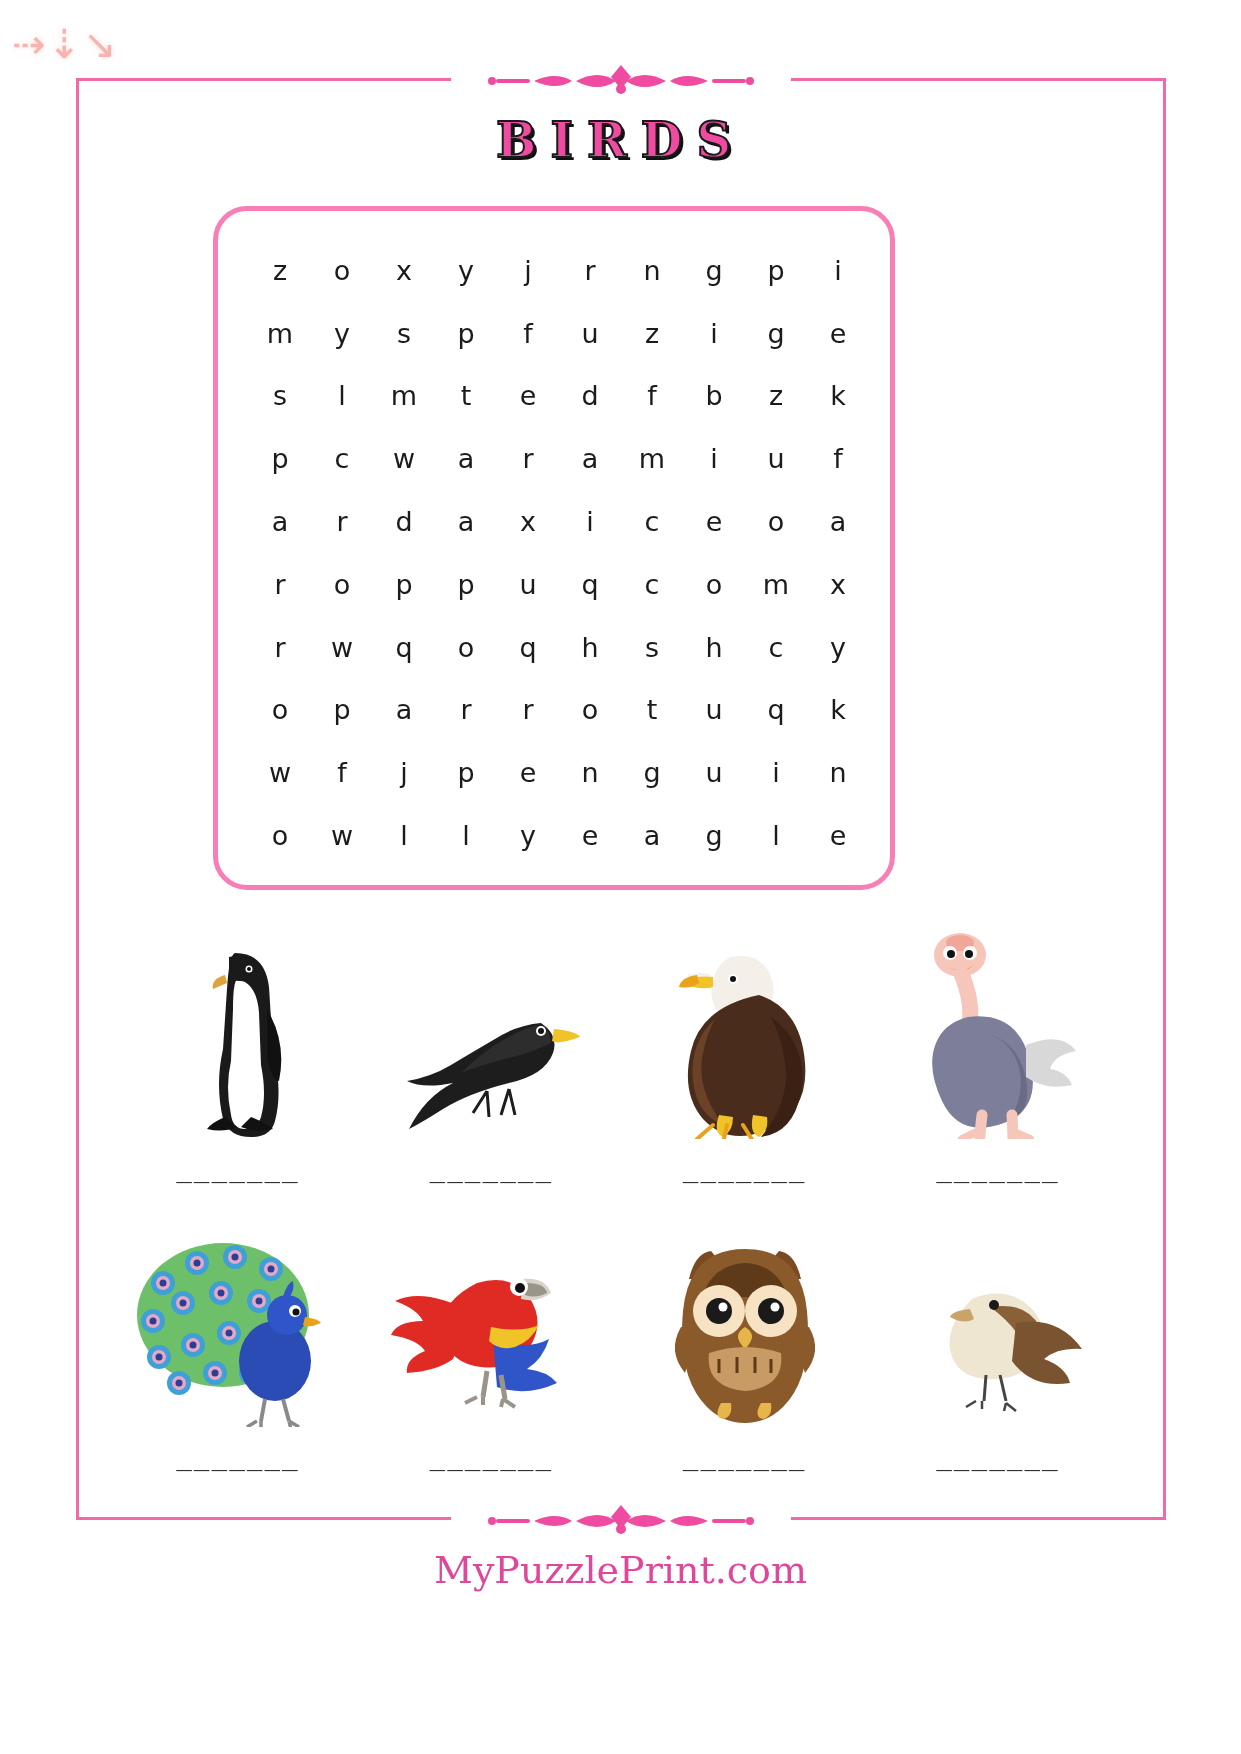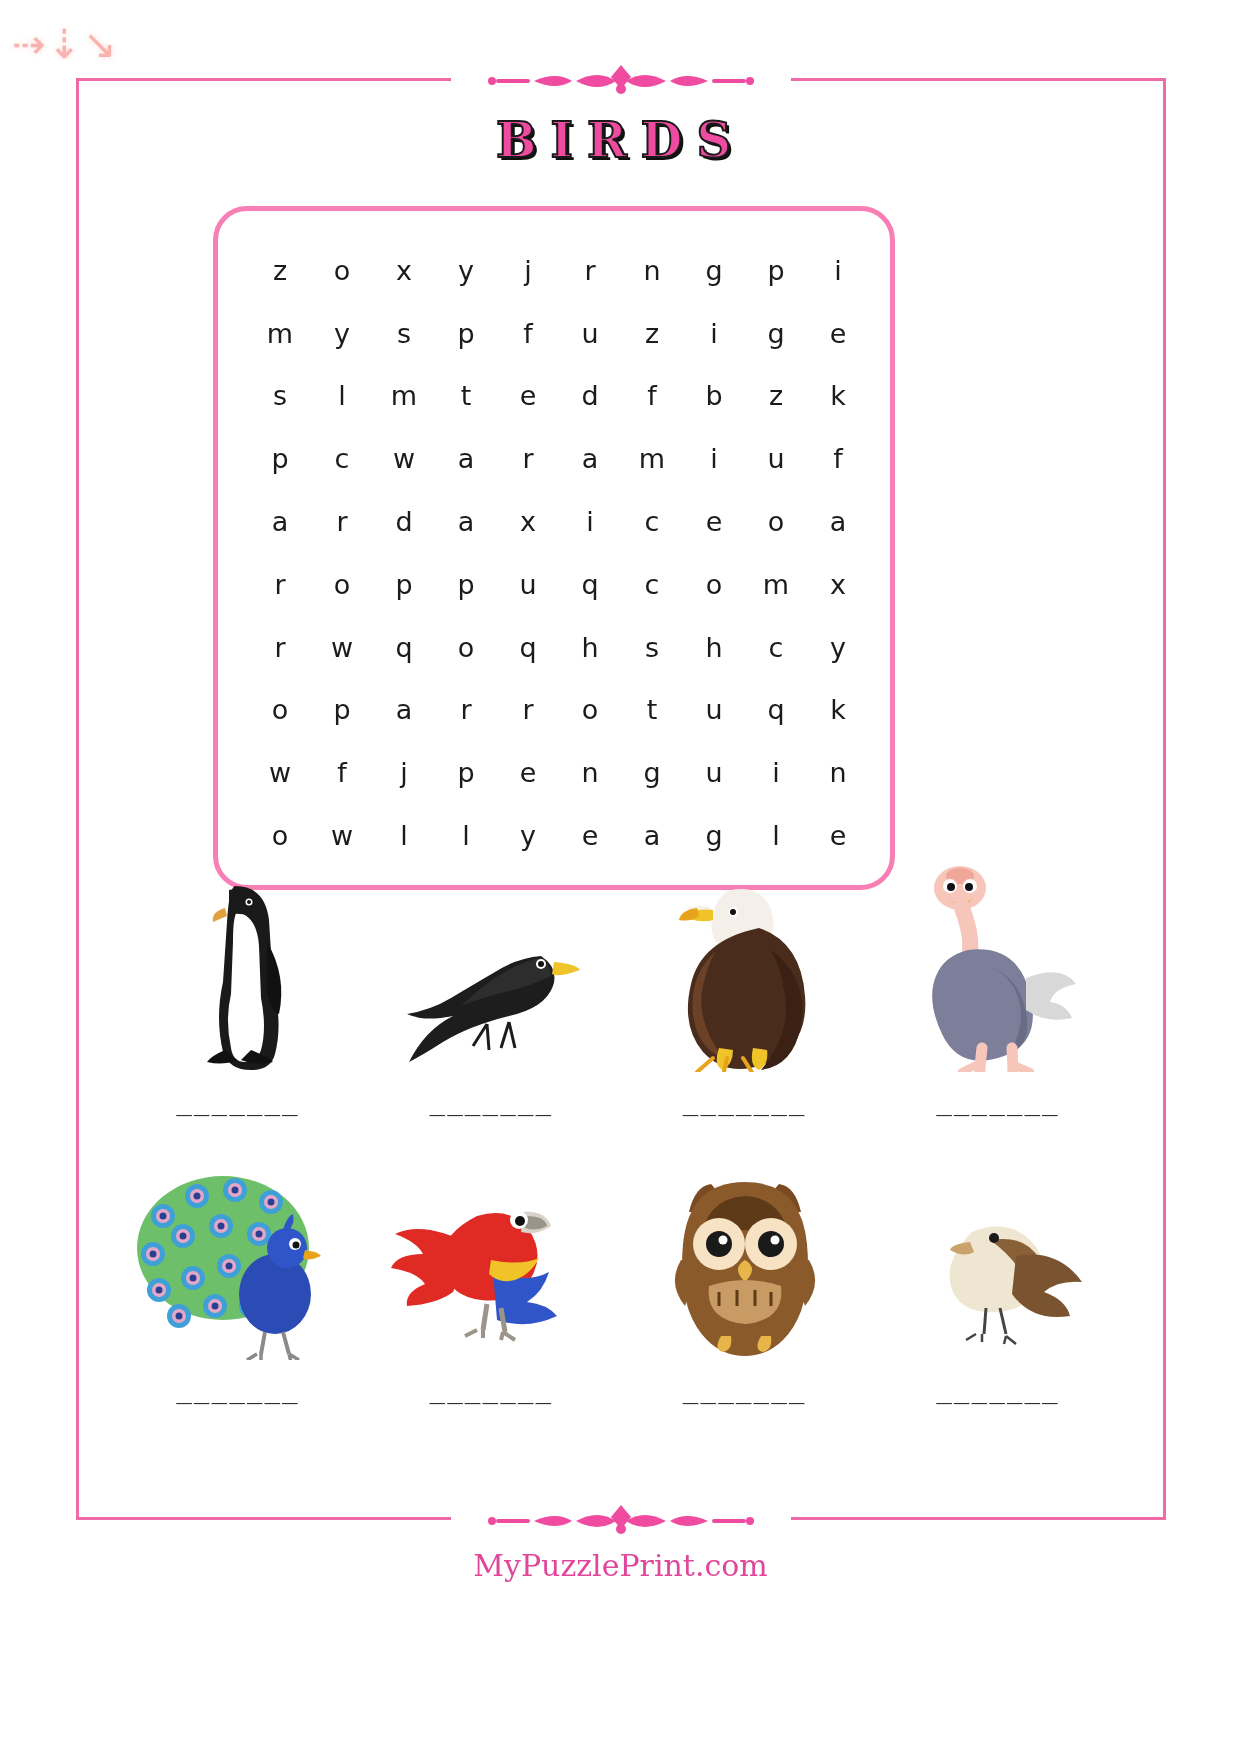--- a/index.html
+++ b/index.html
@@ -73,21 +73,21 @@
   }
   .cell{
     display:flex;align-items:center;justify-content:center;
     font-family:"DejaVu Sans", sans-serif;
     font-size:27px;
     color:#1b1b1b;
   }
 
   .pics{
     position:absolute;
-    left:118px;top:866px;
+    left:118px;top:933px;
     width:1000px;
   }
   .pic-row{
     display:flex;
     justify-content:space-between;
     align-items:flex-end;
     height:250px;
   }
   .pic-cell{
     width:240px;
@@ -107,21 +107,21 @@
     color:#222;
     white-space:pre;
   }
   .row-gap{height:38px;}
 
   .footer{
     position:absolute;
     left:0;right:0;top:1548px;
     text-align:center;
     font-family:"DejaVu Serif", serif;
-    font-size:30px;
+    font-size:38px;
     color:#e0479a;
   }
 </style>
 </head>
 <body>
 
 <div class="corner-arrows">⇢⇣↘</div>
 
 <div class="page-frame"></div>
 

